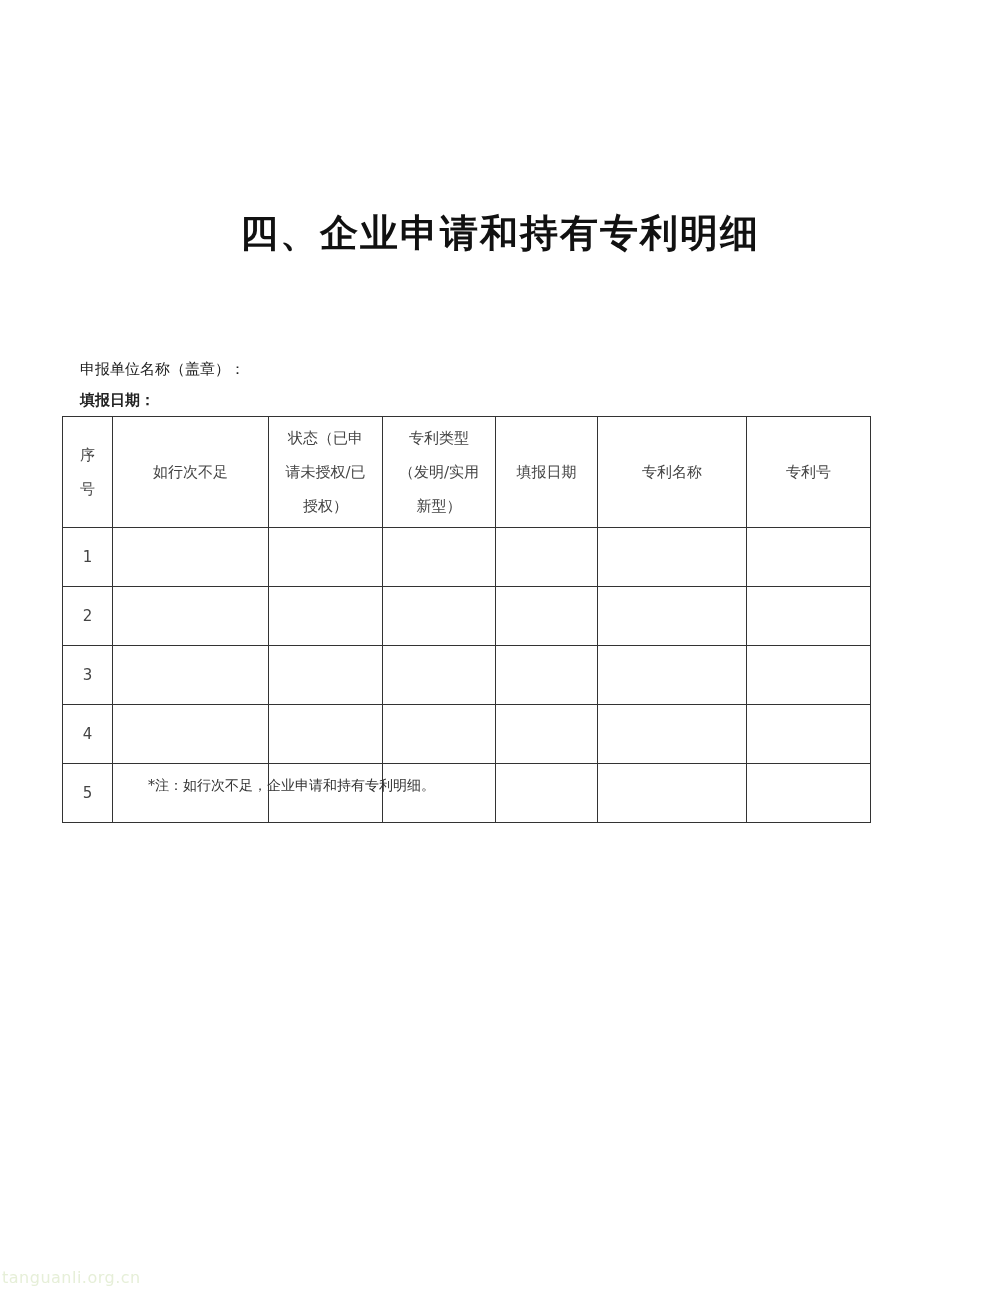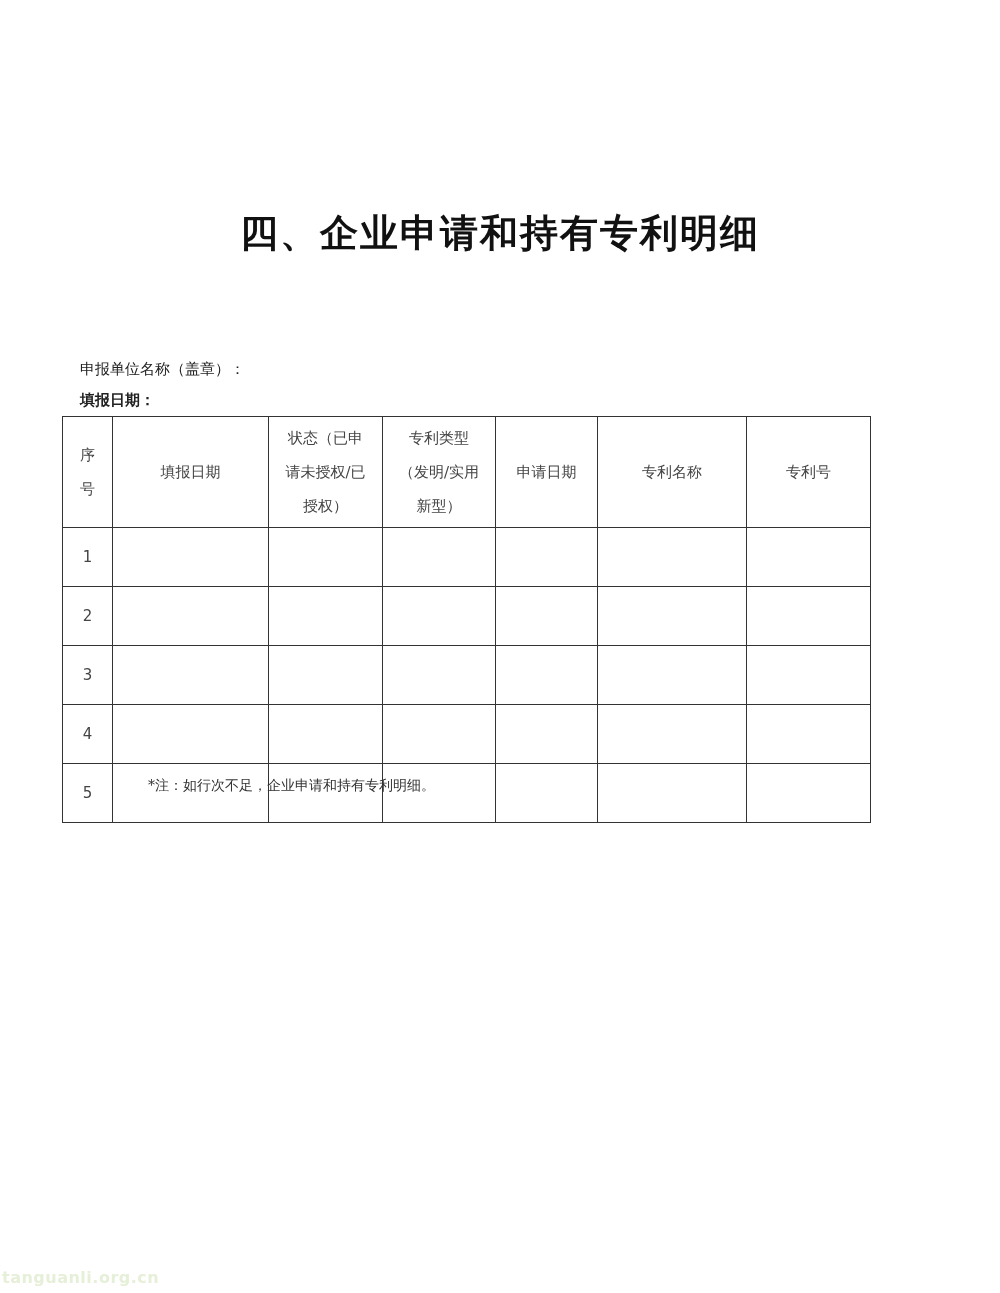--- a/index.html
+++ b/index.html
@@ -10,21 +10,21 @@
       font-size: 38px; letter-spacing: 2px; color: #111; }
     .field { position: absolute; left: 80px; font-size: 15px; font-family: "DejaVu Sans", "Liberation Sans", sans-serif; color: #222; }
     .f1 { top: 360px; }
     .f2 { top: 391px; font-weight: bold; }
     table { position: absolute; left: 62px; top: 416px; border-collapse: collapse; table-layout: fixed; }
     td, th { border: 1.5px solid #333; padding: 4px; text-align: center; vertical-align: middle;
       font-weight: normal; font-size: 15px; color: #444; line-height: 34px; }
     th { height: 101px; }
     td { height: 50px; font-family: "DejaVu Sans", "Liberation Sans", sans-serif; font-size: 15px; }
     .note { position: absolute; left: 148px; top: 777px; font-size: 14px; color: #333; }
-    .watermark { position: absolute; left: 2px; top: 1268px; font-size: 16px; font-weight: bold;
+    .watermark { position: absolute; left: 2px; top: 1268px; font-size: 16px; font-weight: normal;
       font-family: "DejaVu Sans", "Liberation Sans", sans-serif; color: #e6efd8; letter-spacing: 0.5px; }
   </style>
 </head>
 <body>
 
 <div class="title">四、企业申请和持有专利明细</div>
 
 <div class="field f1">申报单位名称（盖章）：</div>
 <div class="field f2">填报日期：</div>
 
@@ -34,24 +34,24 @@
     <col style="width:156px">
     <col style="width:114px">
     <col style="width:113px">
     <col style="width:102px">
     <col style="width:149px">
     <col style="width:124px">
   </colgroup>
   <thead>
     <tr>
       <th><span class="h">序<br>号</span></th>
-      <th><span class="h">填报日期</span></th>
+      <th><span class="h">如行次不足</span></th>
       <th><span class="h">状态（已申<br>请未授权/已<br>授权）</span></th>
       <th><span class="h">专利类型<br>（发明/实用<br>新型）</span></th>
-      <th><span class="h">申请日期</span></th>
+      <th><span class="h">填报日期</span></th>
       <th><span class="h">专利名称</span></th>
       <th><span class="h">专利号</span></th>
     </tr>
   </thead>
   <tbody id="tbody">
       <tr>
         <td>1</td>
         <td></td>
         <td></td>
         <td></td>

